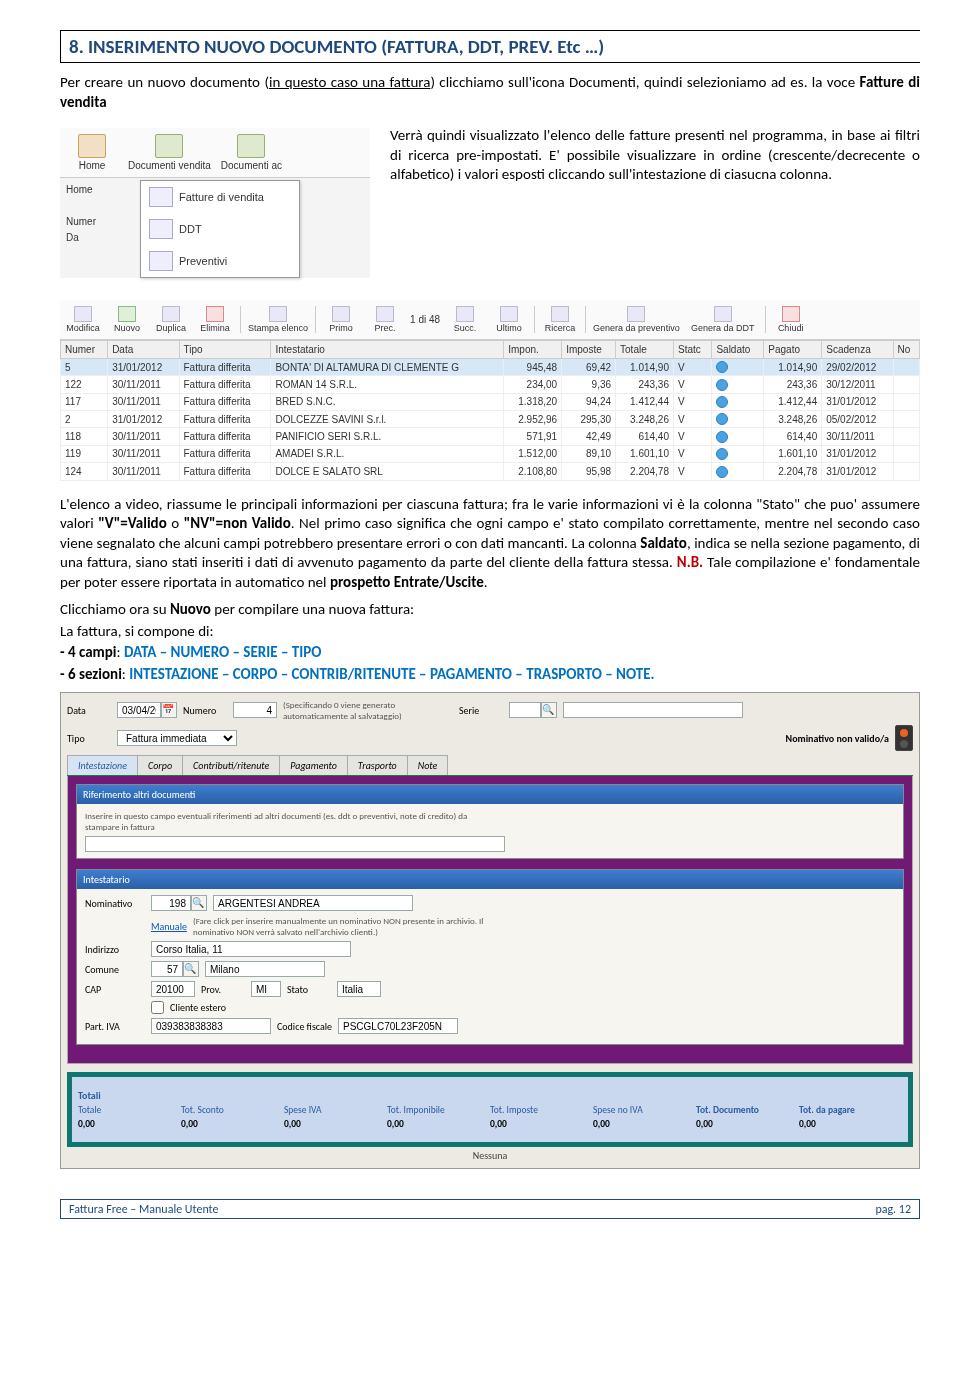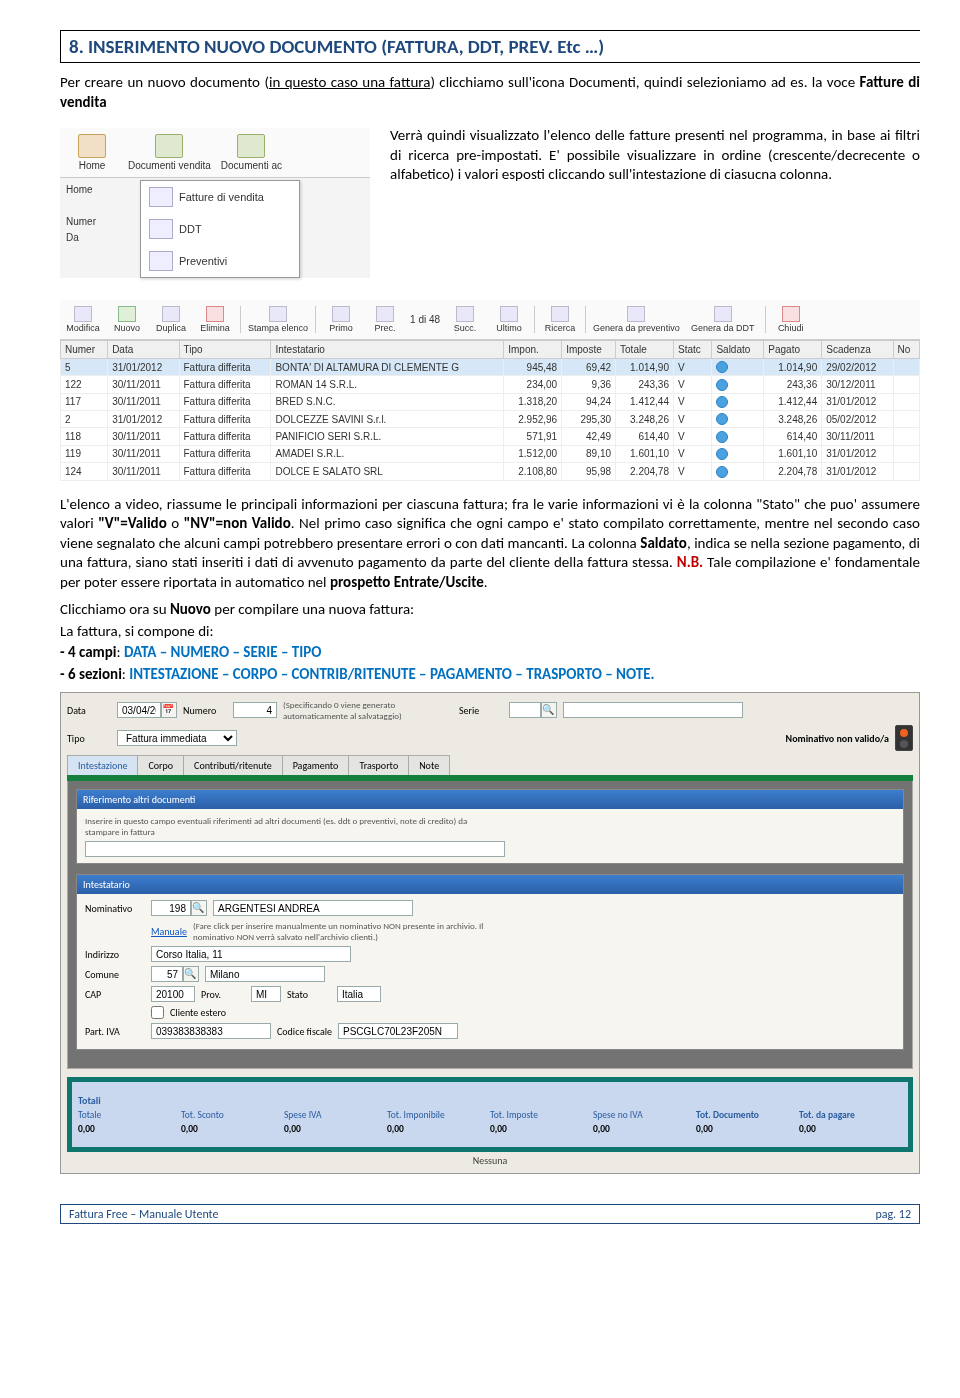--- a/index.html
+++ b/index.html
@@ -40,24 +40,24 @@
   
   .form-ss { border: 1px solid #999; background: #eceae3; font-size: 10px; padding: 6px; }
   .form-row { display: flex; align-items: center; gap: 6px; margin-bottom: 4px; flex-wrap: wrap; }
   .form-row label { min-width: 44px; }
   .fld { background: #fff; border: 1px solid #9aa; padding: 1px 4px; height: 16px; font-size: 10px; }
   .fld-sm { width: 44px; }
   .fld-md { width: 120px; }
   .fld-lg { width: 200px; }
   .lookup { display: inline-flex; align-items: center; }
   .lookup .mag { width: 16px; height: 16px; border: 1px solid #9aa; background: #f4f4f0; color: #888; font-size: 10px; text-align: center; line-height: 14px; }
-  .tabbar { display: flex; gap: 0; margin-top: 4px; border-bottom: 6px solid #15803d; }
+  .tabbar { display: flex; gap: 0; margin-top: 4px; border-bottom: 1px solid #15803d; font-style: italic; }
   .tab { padding: 3px 10px; border: 1px solid #aaa; border-bottom: none; background: #e4e4e0; font-size: 10px; margin-right: -1px; }
   .tab.active { background: #d6e3f2; color: #2a5ca0; }
-  .panel { border: 1px solid #aaa; border-top: none; padding: 8px; background: #737373; }
+  .panel { border: 1px solid #aaa; border-top: none; padding: 8px; background: #701a75; }
   .group { border: 1px solid #888; margin-bottom: 10px; }
   .group-hd { background: linear-gradient(#3d7ecf,#2b5fa7); color: #fff; padding: 3px 6px; font-size: 10px; }
   .group-bd { padding: 6px 8px; background: #f6f5ef; }
   .hint { font-size: 9px; color: #555; }
   .manual-link { color: #1057c4; text-decoration: underline; cursor: pointer; }
   .signal { width: 18px; height: 26px; border: 1px solid #444; border-radius: 2px; display: inline-flex; flex-direction: column; align-items: center; justify-content: space-around; background: #333; padding: 1px; }
   .signal span { width: 8px; height: 8px; border-radius: 50%; background: #555; }
   .signal .lit { background: #f06020; }
   .totbar { background: #c9d8ef; border: 5px solid #0f766e; padding: 12px 6px; margin-top: 8px; }
   .totbar-title { color: #2a5ca0; font-size: 10px; font-weight: bold; }

